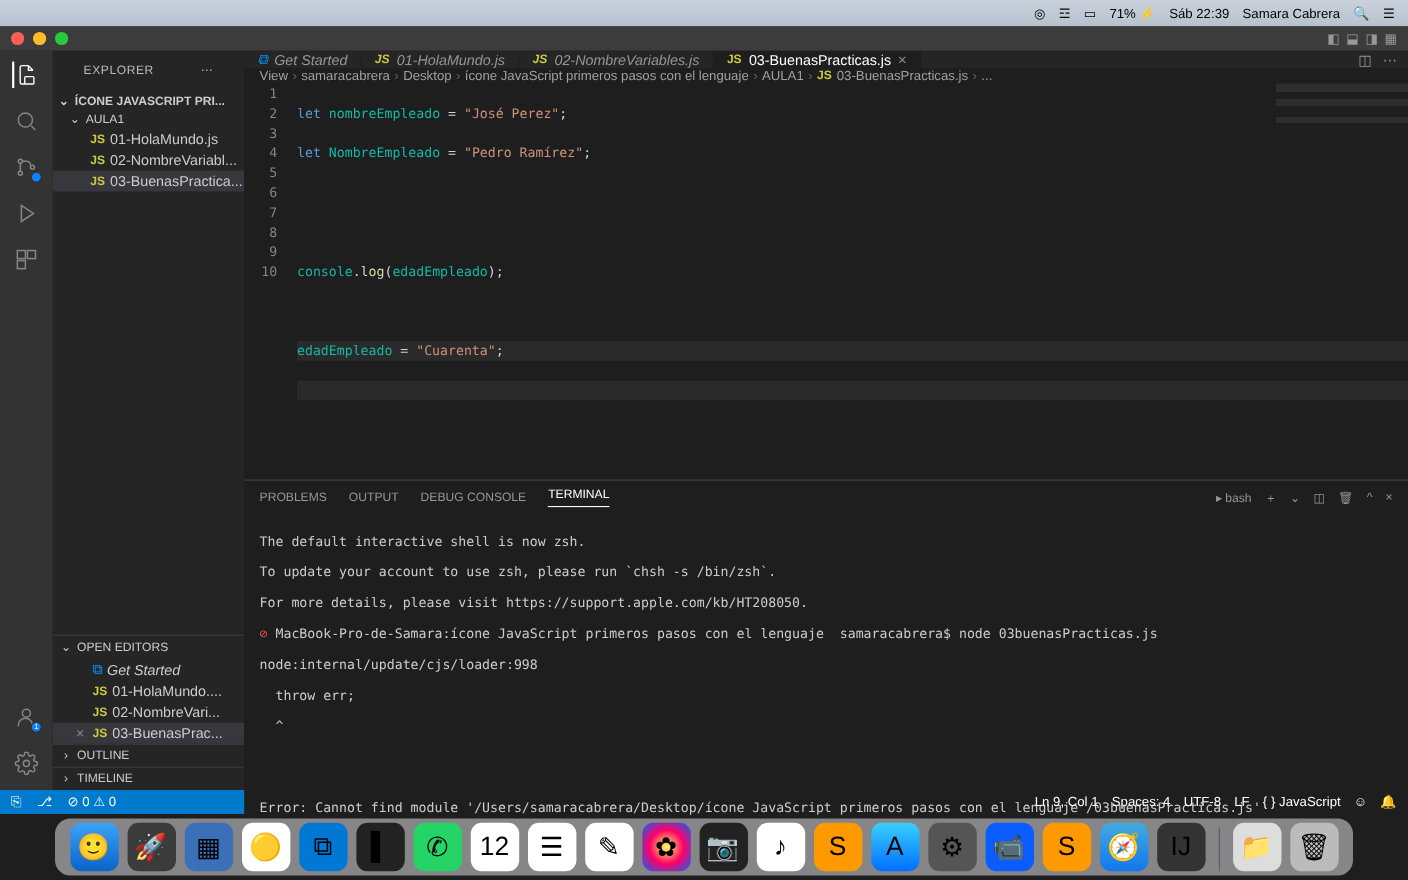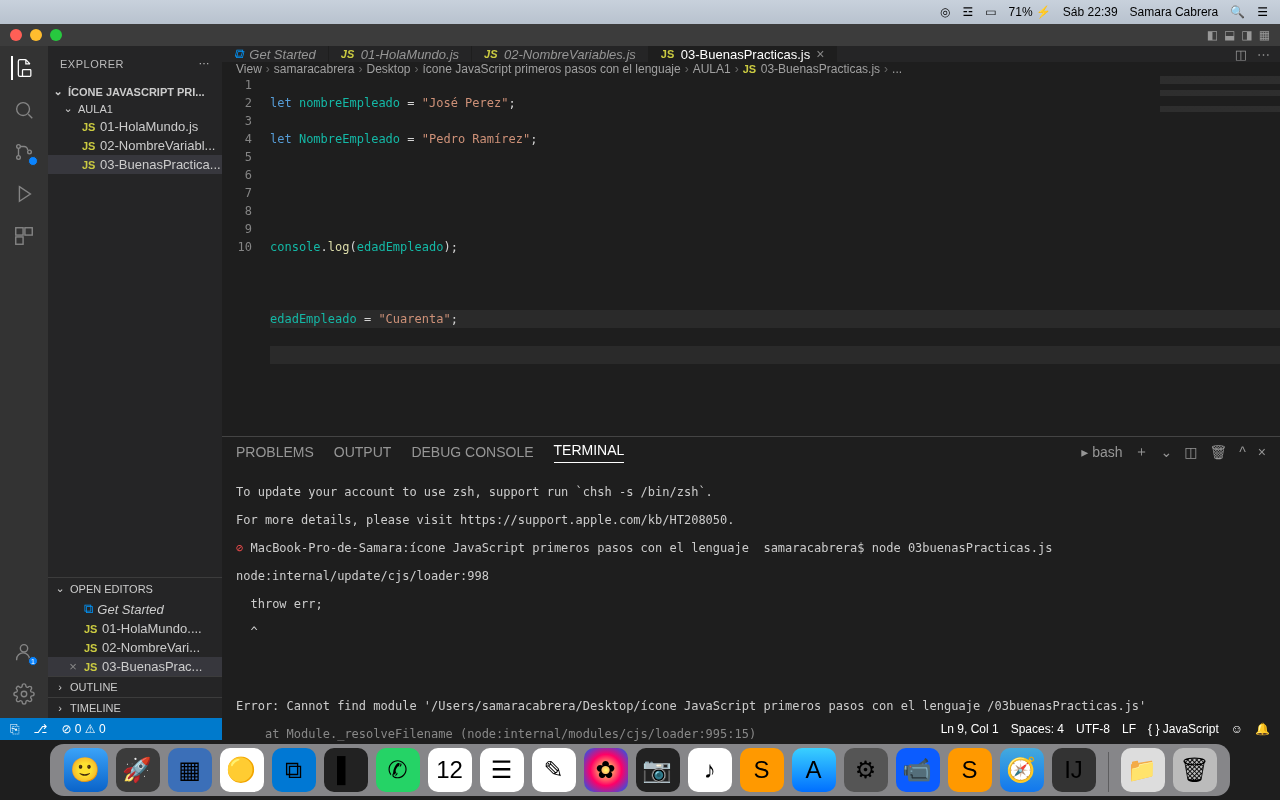--- a/index.html
+++ b/index.html
@@ -24,21 +24,21 @@
 
 
 .activitybar { width: 48px; background: #333; display: flex; flex-direction: column; align-items: center; padding-top: 10px; gap: 18px; color: #858585; }
 .activitybar .icon { width: 24px; height: 24px; display: flex; align-items: center; justify-content: center; cursor: pointer; font-size: 22px; position:relative; }
 .activitybar .icon.active { color: #fff; border-left: 2px solid #fff; margin-left: -2px; padding-left: 2px; }
 .activitybar .bottom-icons { margin-top: auto; margin-bottom: 12px; display:flex; flex-direction:column; gap:18px; }
 .badge-dot { position:absolute; bottom:-2px; right:-2px; width:10px; height:10px; border-radius:50%; background:#0a84ff; border:1px solid #333; font-size:7px; color:#fff; display:flex; align-items:center; justify-content:center; }
 
 
 .sidebar { width: 174px; background: #252526; color: #ccc; font-size: 11px; display: flex; flex-direction: column; }
-.sidebar-header { height: 35px; display: flex; align-items: center; justify-content: space-between; padding: 0 12px; text-transform: uppercase; color: #bbb; letter-spacing: .5px; }
+.sidebar-header { height: 35px; display: flex; align-items: center; justify-content: space-between; padding: 0 28px; text-transform: uppercase; color: #bbb; letter-spacing: .5px; }
 .sidebar-section { padding: 2px 0; }
 .folder-title { display: flex; align-items: center; gap: 4px; padding: 2px 4px; font-weight: 600; font-size: 11px; text-transform: uppercase; cursor:pointer; }
 .chev { width: 12px; text-align: center; }
 .tree-item { display: flex; align-items: center; gap: 4px; padding: 2px 0 2px 22px; font-size: 13px; cursor:pointer; white-space: nowrap; overflow:hidden; text-overflow:ellipsis; }
 .tree-item.lvl2 { padding-left: 34px; }
 .tree-item.active { background: #37373d; }
 .js-icon { color: #cbcb41; font-size: 11px; font-weight: 700; width:14px; }
 .editor-list .tree-item { padding-left: 18px; }
 .editor-list .close { width: 14px; color:#888; text-align:center; }
 .sidebar .section-label { padding: 4px 6px; display:flex; align-items:center; gap:4px; font-size:11px; text-transform:uppercase; color:#ccc; cursor:pointer; border-top:1px solid #3c3c3c; }
@@ -61,21 +61,21 @@
 .kw { color: #569cd6; }
 .var { color: #14b8a6; }
 .str { color: #ce9178; }
 .num { color: #b5cea8; }
 .fn { color: #dcdcaa; }
 .minimap { position:absolute; top:0; right:0; width:120px; height:100px; opacity:.15; background:linear-gradient(#888 0 8px,transparent 8px 14px,#888 14px 20px,transparent 20px 30px,#888 30px 36px,transparent 36px); }
 .code-line.hl { background:#2a2a2a; }
 
 
 .panel { height: 310px; border-top: 1px solid #444; display: flex; flex-direction: column; background: #1e1e1e; }
-.panel-tabs { height: 30px; display: flex; align-items: center; gap: 20px; padding: 0 14px; font-size: 14px; color: #969696; }
+.panel-tabs { height: 30px; display: flex; align-items: center; gap: 20px; padding: 0 14px; font-size: 11px; color: #969696; }
 .panel-tabs .ptab { cursor:pointer; }
 .panel-tabs .ptab.active { color: #fff; border-bottom: 1px solid #fff; padding-bottom: 4px; }
 .panel-tabs .right { margin-left: auto; display:flex; gap:12px; align-items:center; }
 .terminal { flex: 1; font-family: Menlo, Consolas, monospace; font-size: 12px; line-height: 14px; color: #ccc; padding: 4px 14px; white-space: pre-wrap; overflow: hidden; }
 .terminal .err { color: #ccc; margin-top: 32px; }
 .terminal .bullet { color:#f14c4c; }
 
 
 .statusbar { height: 22px; background: #007acc; color: #fff; display: flex; align-items: center; font-size: 12px; padding: 0 10px; gap: 14px; }
 .statusbar .right { margin-left: auto; display: flex; gap: 12px; }
@@ -312,21 +312,22 @@
           <span>▸ <span>bash</span></span>
           <span>＋</span>
           <span>⌄</span>
           <span>◫</span>
           <span>🗑</span>
           <span>^</span>
           <span>×</span>
         </div>
       </div>
       <div class="terminal">
-<div>To update your account to use zsh, support run `chsh -s /bin/zsh`.</div>
+<div>The default interactive shell is now zsh.</div>
+<div>To update your account to use zsh, please run `chsh -s /bin/zsh`.</div>
 <div>For more details, please visit https://support.apple.com/kb/HT208050.</div>
 <div><span class="bullet">⊘ </span><span>MacBook-Pro-de-Samara:ícone JavaScript primeros pasos con el lenguaje  samaracabrera$ node 03buenasPracticas.js</span></div>
 <div>node:internal/update/cjs/loader:998</div>
 <div>  throw err;</div>
 <div>  ^</div>
 <div></div>
 <div class="err">Error: Cannot find module '/Users/samaracabrera/Desktop/ícone JavaScript primeros pasos con el lenguaje /03buenasPracticas.js'</div>
 <div style="color:#888">    at Module._resolveFilename (node:internal/modules/cjs/loader:995:15)</div>
 
 

